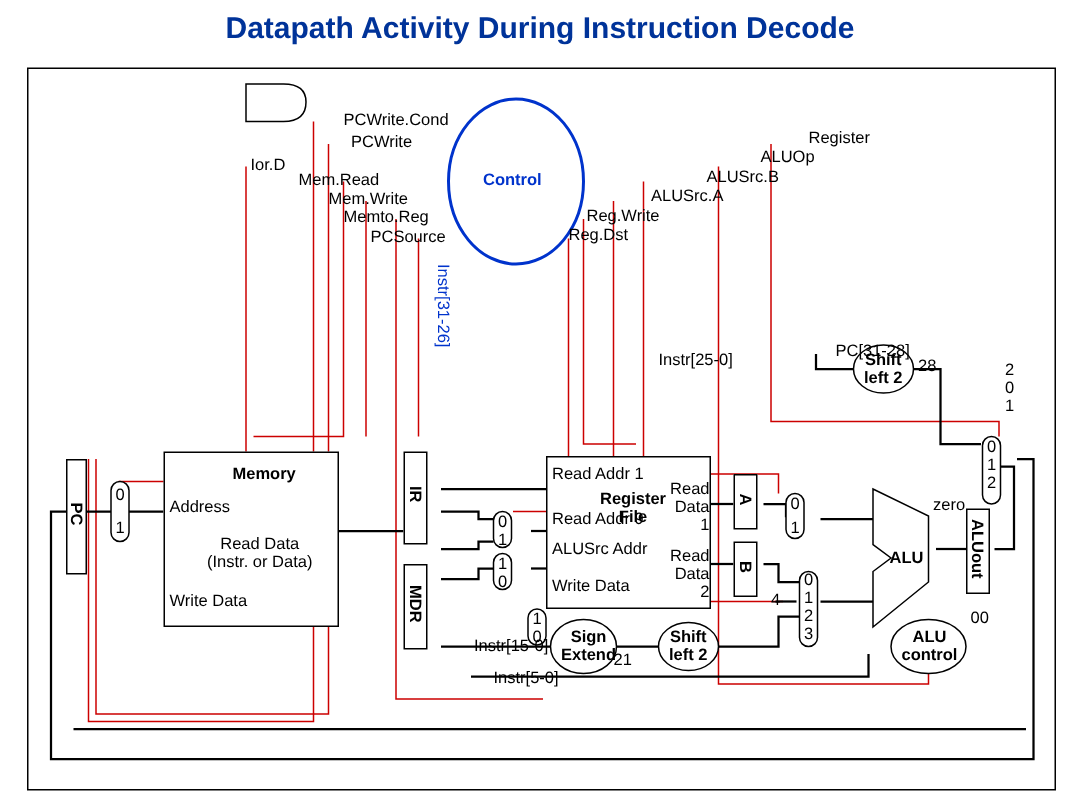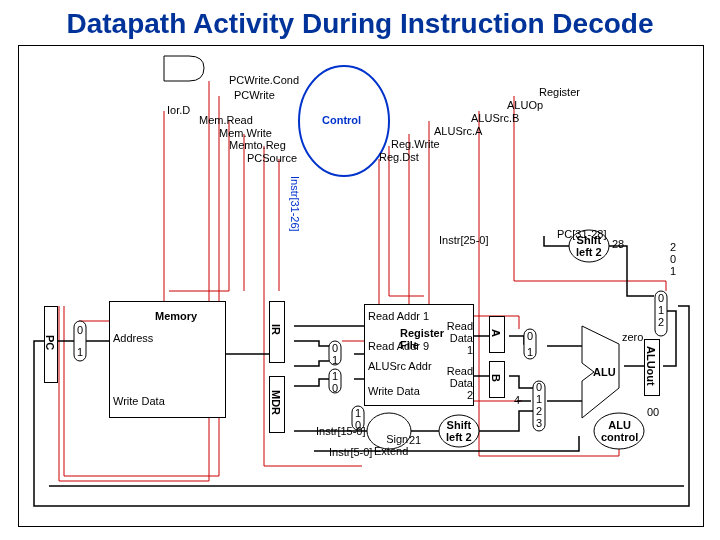--- a/index.html
+++ b/index.html
@@ -6,21 +6,21 @@
     margin: 0;
     padding: 0;
     width: 720px;
     height: 540px;
     font-family: Arial, sans-serif;
     background: #fff;
     position: relative;
     overflow: hidden;
   }
   .title {
-    font-size: 28px;
+    font-size: 20px;
     font-weight: bold;
     color: #003399;
     text-align: center;
     padding-top: 8px;
   }
   .diagram {
     position: absolute;
     top: 45px;
     left: 18px;
     width: 684px;
@@ -30,20 +30,21 @@
   svg {
     position: absolute;
     top: 0;
     left: 0;
   }
   .lbl {
     position: absolute;
     font-size: 11px;
     color: #000;
     white-space: nowrap;
+    text-align: center;
   }
   .lbl.blue { color: #0033cc; }
   .vlbl {
     writing-mode: vertical-rl;
     text-orientation: mixed;
   }
   .block {
     position: absolute;
     border: 1px solid #000;
     background: #fff;
@@ -142,20 +143,22 @@
 <div class="lbl" style="left:372px;top:92px">Reg.Write</div>
 <div class="lbl" style="left:360px;top:105px">Reg.Dst</div>
 
 <div class="block" style="left:25px;top:260px;width:12px;height:75px">
   <div class="vlbl" style="position:absolute;left:-1px;top:28px;font-weight:bold">PC</div>
 </div>
 
 <div class="block" style="left:90px;top:255px;width:115px;height:115px">
   <div style="position:absolute;left:45px;top:8px;font-weight:bold">Memory</div>
   <div class="lbl" style="left:3px;top:30px">Address</div>
+  <div class="lbl" style="left:28px;top:55px;white-space:pre-line;text-align:center">Read Data
+(Instr. or Data)</div>
   <div class="lbl" style="left:3px;top:93px">Write Data</div>
 </div>
 
 <div class="block" style="left:250px;top:255px;width:14px;height:60px">
   <div class="vlbl" style="position:absolute;left:0px;top:22px;font-weight:bold">IR</div>
 </div>
 
 <div class="block" style="left:250px;top:330px;width:14px;height:55px">
   <div class="vlbl" style="position:absolute;left:0px;top:13px;font-weight:bold">MDR</div>
 </div>
@@ -180,21 +183,21 @@
   <div class="vlbl" style="position:absolute;left:0px;top:12px;font-weight:bold">B</div>
 </div>
 
 <div class="lbl" style="left:574px;top:320px;font-weight:bold">ALU</div>
 <div class="lbl" style="left:603px;top:285px">zero</div>
 
 <div class="block" style="left:625px;top:293px;width:14px;height:55px">
   <div class="vlbl" style="position:absolute;left:0px;top:6px;font-weight:bold">ALUout</div>
 </div>
 
-<div class="lbl" style="left:355px;top:387px;white-space:pre-line;text-align:right;font-weight:normal">Sign
+<div class="lbl" style="left:355px;top:373px;white-space:pre-line;text-align:center;font-weight:bold">Sign
 Extend</div>
 <div class="lbl" style="left:427px;top:373px;white-space:pre-line;text-align:center;font-weight:bold">Shift
 left 2</div>
 <div class="lbl" style="left:557px;top:188px;white-space:pre-line;text-align:center;font-weight:bold">Shift
 left 2</div>
 <div class="lbl" style="left:582px;top:373px;white-space:pre-line;text-align:center;font-weight:bold">ALU
 control</div>
 
 <div class="lbl blue vlbl" style="left:270px;top:130px">Instr[31-26]</div>
 <div class="lbl" style="left:420px;top:188px">Instr[25-0]</div>

